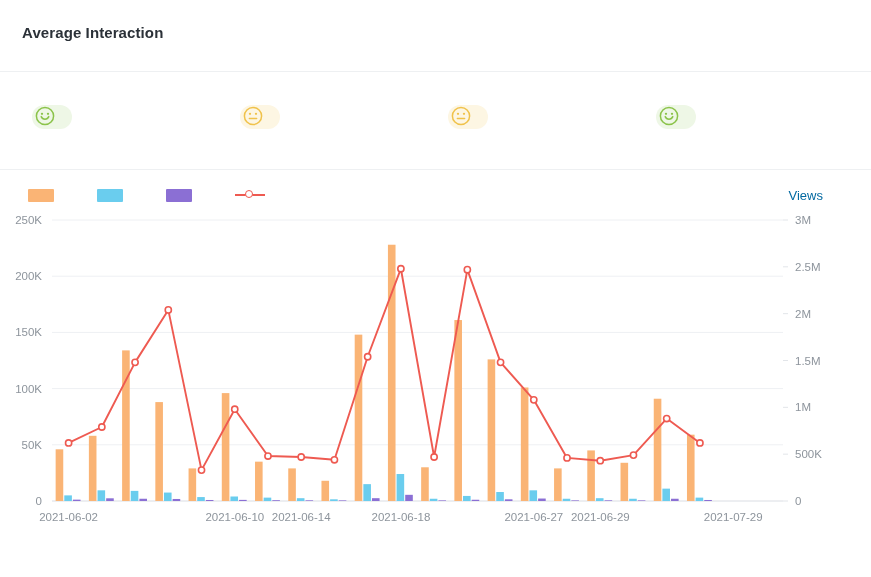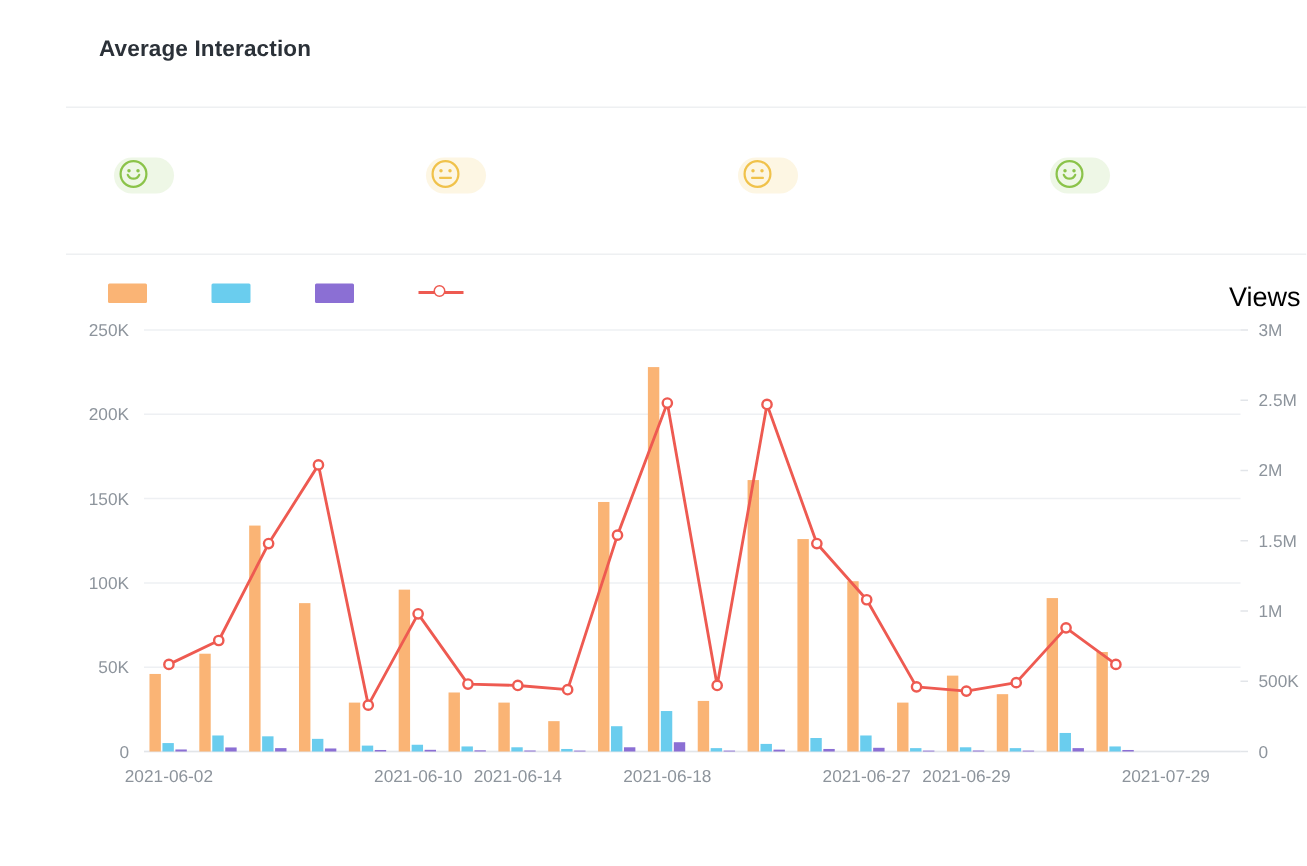--- a/index.html
+++ b/index.html
@@ -13,21 +13,20 @@
     font-family: "Liberation Sans", sans-serif;
     color: #333940;
     overflow: hidden;
   }
   .panel {
     width: 871px;
     height: 577px;
     background: #fff;
     position: relative;
     box-sizing: border-box;
-    padding-left: 44px;
   }
   
   .panel-header {
     height: 72px;
     box-sizing: border-box;
     padding: 24px 0 0 22px;
     border-bottom: 1px solid #eef0f2;
   }
   .panel-title {
     font-size: 15px;
@@ -121,22 +120,22 @@
     border-radius: 50%;
     border: 1.6px solid #ee5a51;
     background: #fff;
     box-sizing: border-box;
     display: block;
   }
   .right-axis-title {
     position: absolute;
     right: 48px;
     top: 18px;
-    font-size: 18px;
-    color: #000000;
+    font-size: 13px;
+    color: #0369a1;
   }
   .plot {
     position: absolute;
     left: 0; top: 34px;
     width: 871px;
     height: 373px;
   }
   svg.chart { display: block; }
   .tick-text {
     font-family: "Liberation Sans", sans-serif;

